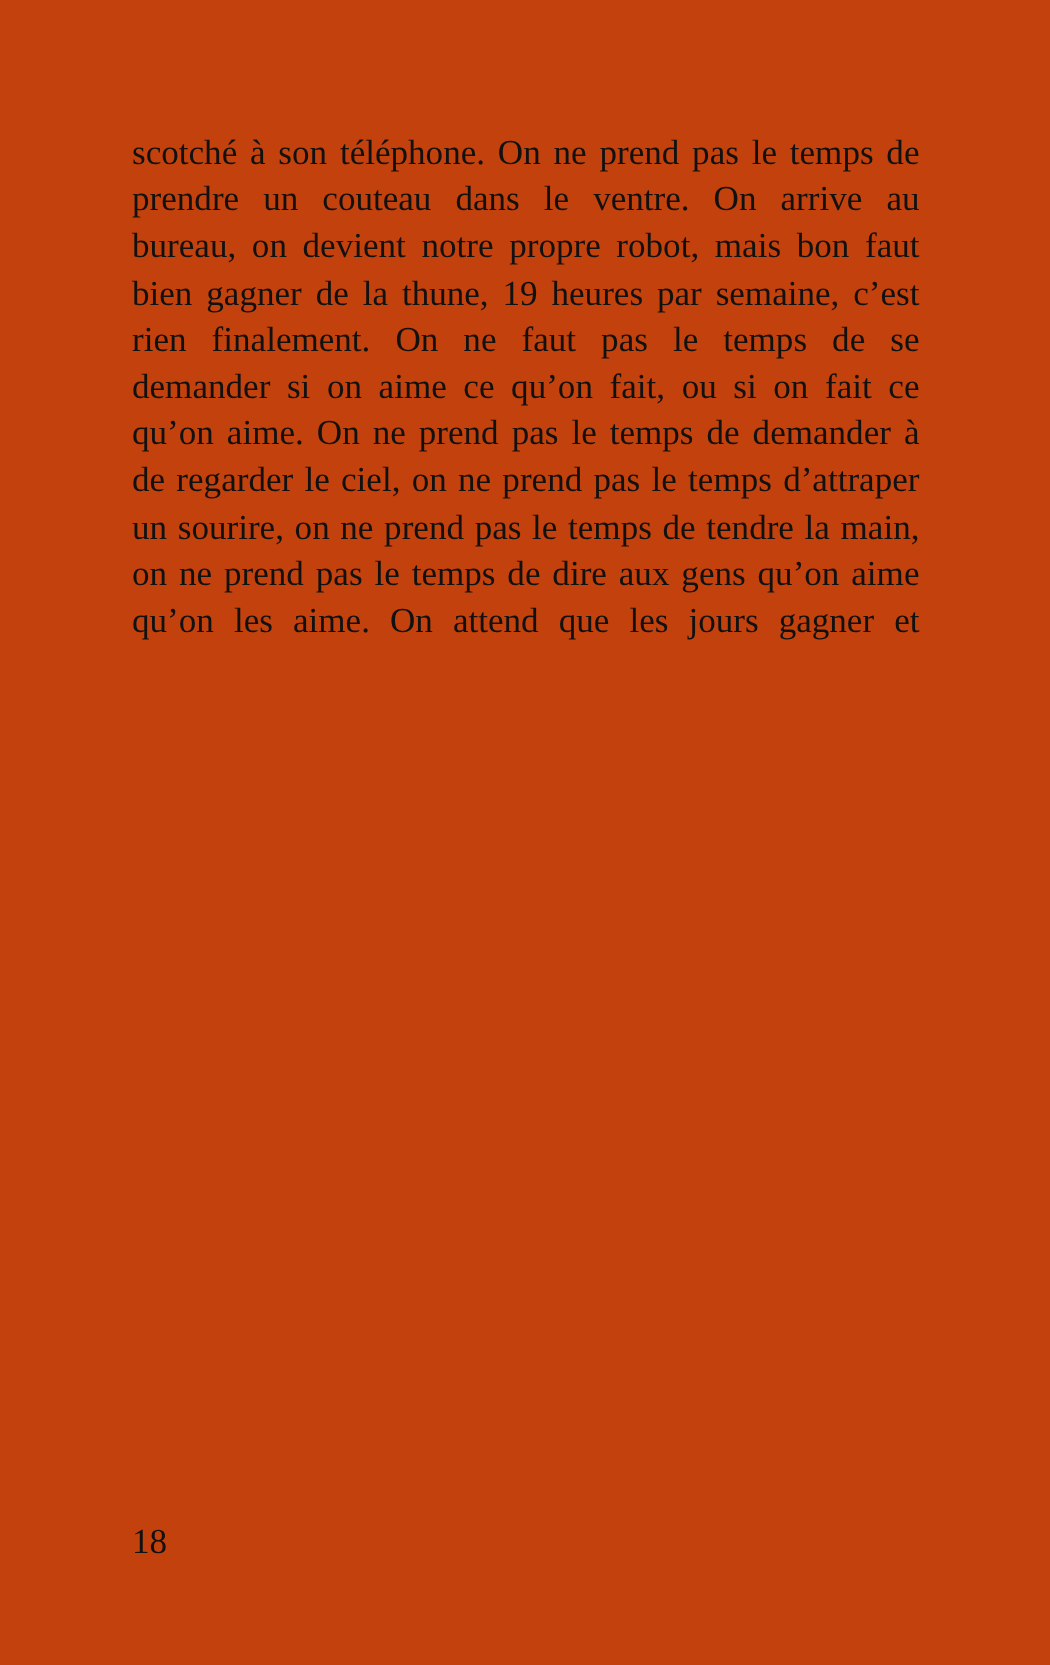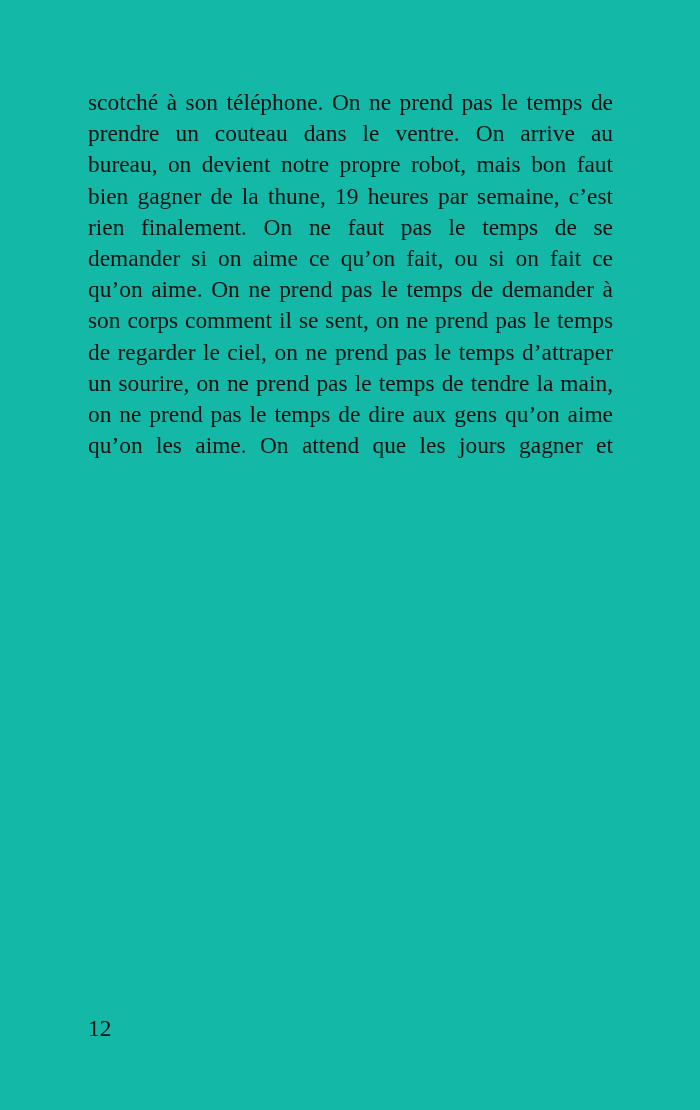--- a/index.html
+++ b/index.html
@@ -10,21 +10,21 @@
     body {
       width: 700px;
       height: 1110px;
       position: relative;
       overflow: hidden;
     }
     .page {
       position: absolute;
       left: 0; top: 0;
       width: 700px; height: 1110px;
-      background: #14b8a6;
+      background: #c2410c;
     }
     .body-text {
       position: absolute;
       left: 88px;
       top: 87px;
       width: 525px;
       font-family: "Liberation Serif", serif;
       font-size: 23.4px;
       line-height: 31.2px;
       color: #111111;
@@ -66,21 +66,20 @@
 
 <div class="page">
   <div class="body-text">
     <div class="line"><span>scotché à son téléphone. On ne prend pas le temps de</span></div>
     <div class="line"><span>prendre un couteau dans le ventre. On arrive au</span></div>
     <div class="line"><span>bureau, on devient notre propre robot, mais bon faut</span></div>
     <div class="line"><span>bien gagner de la thune, 19 heures par semaine, c’est</span></div>
     <div class="line"><span>rien finalement. On ne faut pas le temps de se</span></div>
     <div class="line"><span>demander si on aime ce qu’on fait, ou si on fait ce</span></div>
     <div class="line"><span>qu’on aime. On ne prend pas le temps de demander à</span></div>
-    <div class="line"><span>son corps comment il se sent, on ne prend pas le temps</span></div>
     <div class="line"><span>de regarder le ciel, on ne prend pas le temps d’attraper</span></div>
     <div class="line"><span>un sourire, on ne prend pas le temps de tendre la main,</span></div>
     <div class="line"><span>on ne prend pas le temps de dire aux gens qu’on aime</span></div>
     <div class="line"><span>qu’on les aime. On attend que les jours gagner et</span></div>
   </div>
 
-  <div class="page-number">12</div>
+  <div class="page-number">18</div>
 </div>
 
 </body></html>

